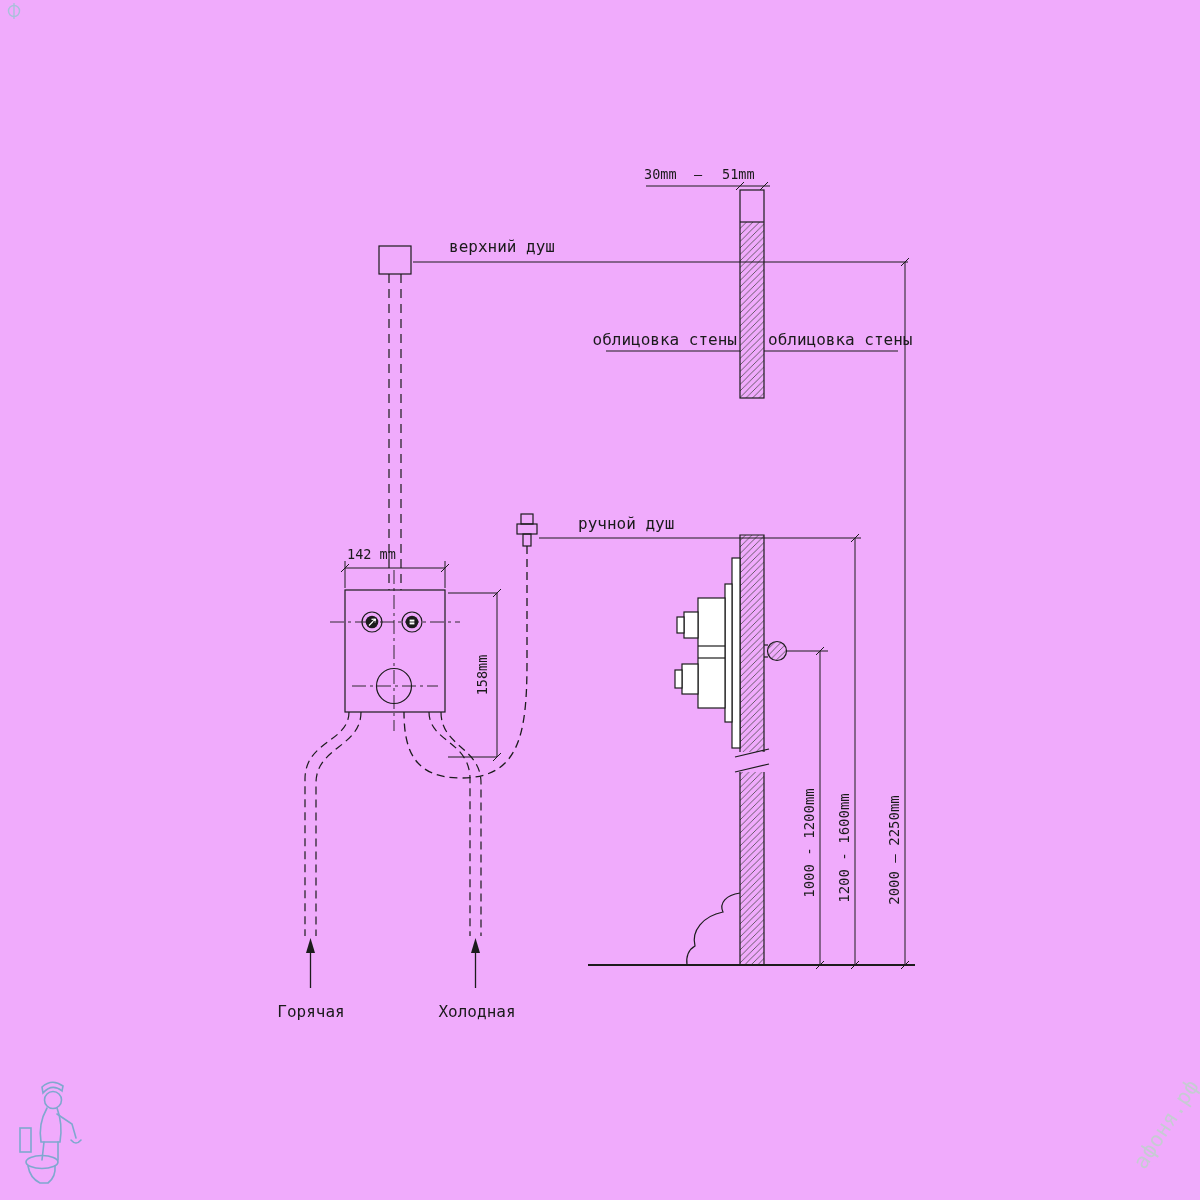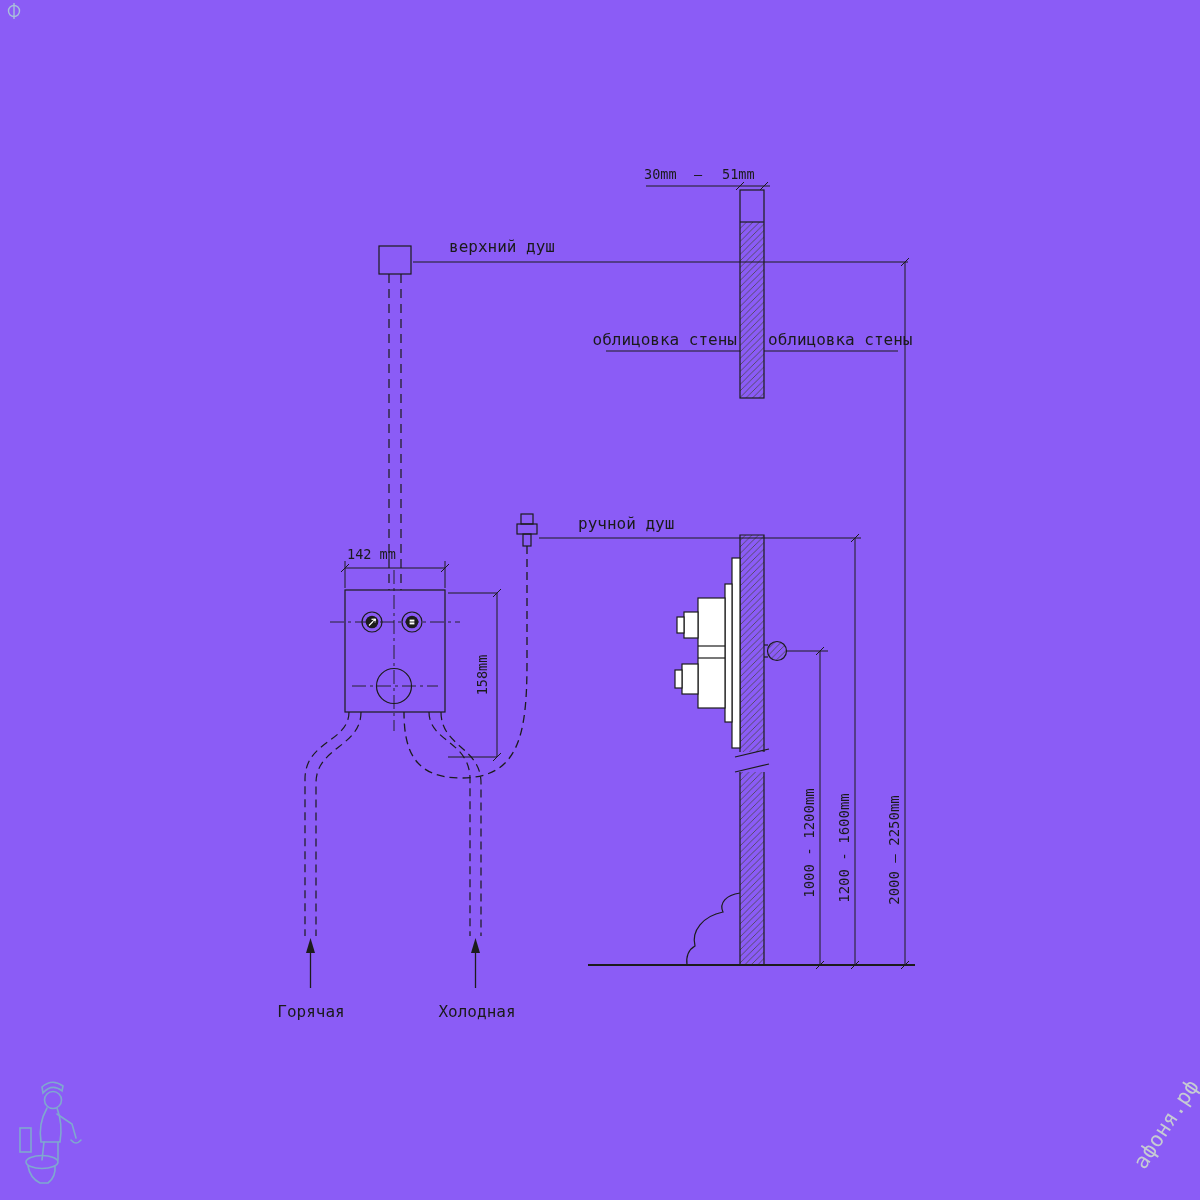--- a/index.html
+++ b/index.html
@@ -1,20 +1,20 @@
 <!DOCTYPE html>
 <html><head>
 <meta charset="utf-8">
 <style>
   * { margin:0; padding:0; box-sizing:border-box; }
   body { background:#ffffff; }
   .canvas {
     position:relative;
     width:1200px; height:1200px;
-    background:#8b5cf6;
+    background:#f0abfc;
     overflow:hidden;
     font-family:"DejaVu Sans Mono", monospace;
   }
   svg text { font-family:"DejaVu Sans Mono", monospace; fill:#1a1a1a; }
   .lbl  { font-size:16px; }
   .dim  { font-size:13.5px; }
   .dimr { font-size:14px; }
   .wm   { font-size:21px; fill:#c6cbd3; }
 </style>
 </head>

